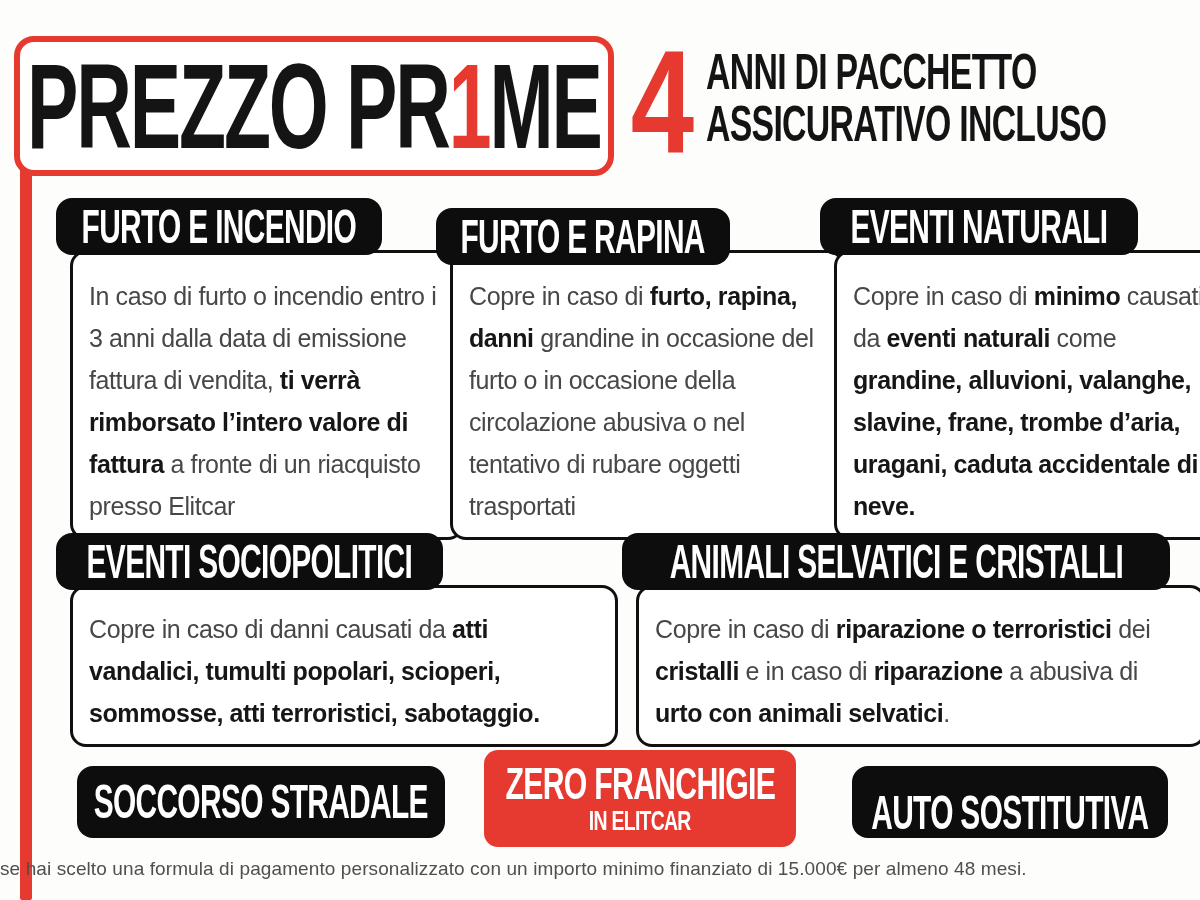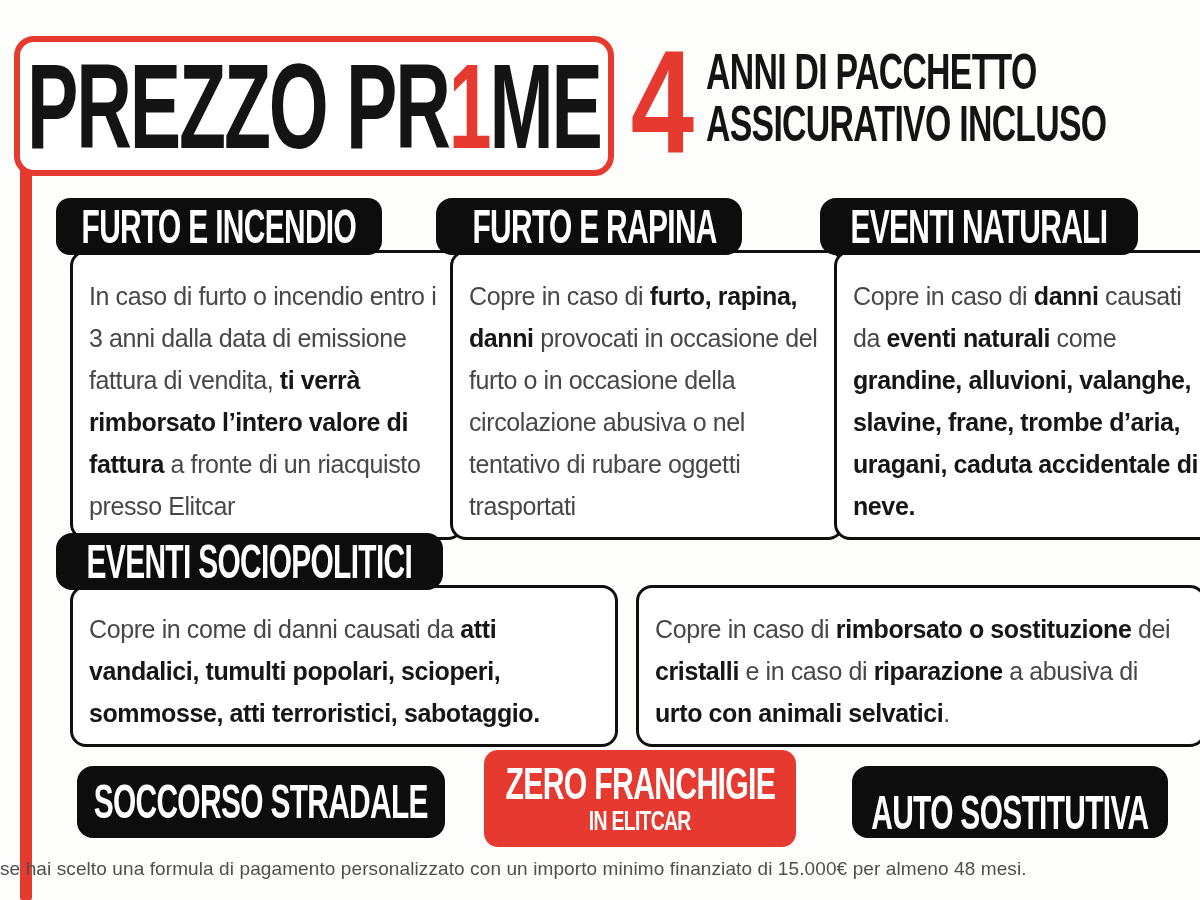--- a/index.html
+++ b/index.html
@@ -55,23 +55,23 @@
   .pill .cond { font-size:44px; font-weight:700; letter-spacing:-1px; }
 
   
   .cbody {
     position:absolute; background:#ffffff; border:3px solid #101010;
     border-radius:16px; z-index:1; padding:14px 14px 10px 16px;
     font-size:25px; line-height:42px; letter-spacing:-0.4px; color:#474747;
   }
   .cbody .b, .b { font-weight:700; color:#161616; }
 
-  .p1 { left:56px;  top:198px; width:326px; height:57px;border-radius:14px; }
+  .p1 { left:56px;  top:198px; width:326px; height:57px; }
   .b1 { left:70px;  top:250px; width:358px; min-height:226px; padding-top:22px; }
-  .p2 { left:436px; top:198px; width:294px; height:57px;padding-left:12px; }
+  .p2 { left:436px; top:208px; width:294px; height:57px; }
   .b2 { left:450px; top:250px; width:358px; min-height:230px; padding-top:22px; }
   .p3 { left:820px; top:198px; width:318px; height:57px; }
   .b3 { left:834px; top:250px; width:356px; min-height:224px; padding-top:22px; }
   .p4 { left:56px;  top:533px; width:387px; height:57px; }
   .b4 { left:70px;  top:585px; width:512px; min-height:116px; padding-top:20px; }
   .p5 { left:622px; top:533px; width:548px; height:57px; }
   .b5 { left:636px; top:585px; width:534px; min-height:116px; padding-top:20px; }
 
   
   .badge {
@@ -120,33 +120,36 @@
   </div>
 
   <div class="pill p1">
     <span class="cond">FURTO E INCENDIO</span>
   </div>
   <div class="cbody b1"><span>In caso di furto o incendio entro i 3 anni dalla data di emissione fattura di vendita, </span><span class="b">ti verrà rimborsato l’intero valore di fattura</span><span> a fronte di un riacquisto presso Elitcar</span></div>
 
   <div class="pill p2">
     <span class="cond">FURTO E RAPINA</span>
   </div>
-  <div class="cbody b2"><span>Copre in caso di </span><span class="b">furto, rapina, danni</span><span> provocati in occasione del furto o in occasione della circolazione abusiva o nel tentativo di rubare oggetti trasportati</span></div>
+  <div class="cbody b2"><span>Copre in caso di </span><span class="b">furto, rapina, danni</span><span> grandine in occasione del furto o in occasione della circolazione abusiva o nel tentativo di rubare oggetti trasportati</span></div>
 
   <div class="pill p3">
     <span class="cond">EVENTI NATURALI</span>
   </div>
-  <div class="cbody b3"><span>Copre in caso di </span><span class="b">danni</span><span> causati da </span><span class="b">eventi naturali</span><span> come </span><span class="b">grandine, alluvioni, valanghe, slavine, frane, trombe d’aria, uragani, caduta accidentale di neve.</span></div>
+  <div class="cbody b3"><span>Copre in caso di </span><span class="b">minimo</span><span> causati da </span><span class="b">eventi naturali</span><span> come </span><span class="b">grandine, alluvioni, valanghe, slavine, frane, trombe d’aria, uragani, caduta accidentale di neve.</span></div>
 
   <div class="pill p4">
     <span class="cond">EVENTI SOCIOPOLITICI</span>
   </div>
-  <div class="cbody b4"><span>Copre in come di danni causati da </span><span class="b">atti vandalici, tumulti popolari, scioperi, sommosse, atti terroristici, sabotaggio.</span></div>
+  <div class="cbody b4"><span>Copre in caso di danni causati da </span><span class="b">atti vandalici, tumulti popolari, scioperi, sommosse, atti terroristici, sabotaggio.</span></div>
 
-  <div class="cbody b5"><span>Copre in caso di </span><span class="b">rimborsato o sostituzione</span><span> dei </span><span class="b">cristalli</span><span> e in caso di </span><span class="b">riparazione</span><span> a abusiva di </span><span class="b">urto con animali selvatici</span><span>.</span></div>
+  <div class="pill p5">
+    <span class="cond">ANIMALI SELVATICI E CRISTALLI</span>
+  </div>
+  <div class="cbody b5"><span>Copre in caso di </span><span class="b">riparazione o terroristici</span><span> dei </span><span class="b">cristalli</span><span> e in caso di </span><span class="b">riparazione</span><span> a abusiva di </span><span class="b">urto con animali selvatici</span><span>.</span></div>
 
   <div class="badge badge-left">
     <span class="cond">SOCCORSO STRADALE</span>
   </div>
 
   <div class="badge-center">
     <div class="line1">
       <span class="cond">ZERO FRANCHIGIE</span>
     </div>
     <div class="line2">

